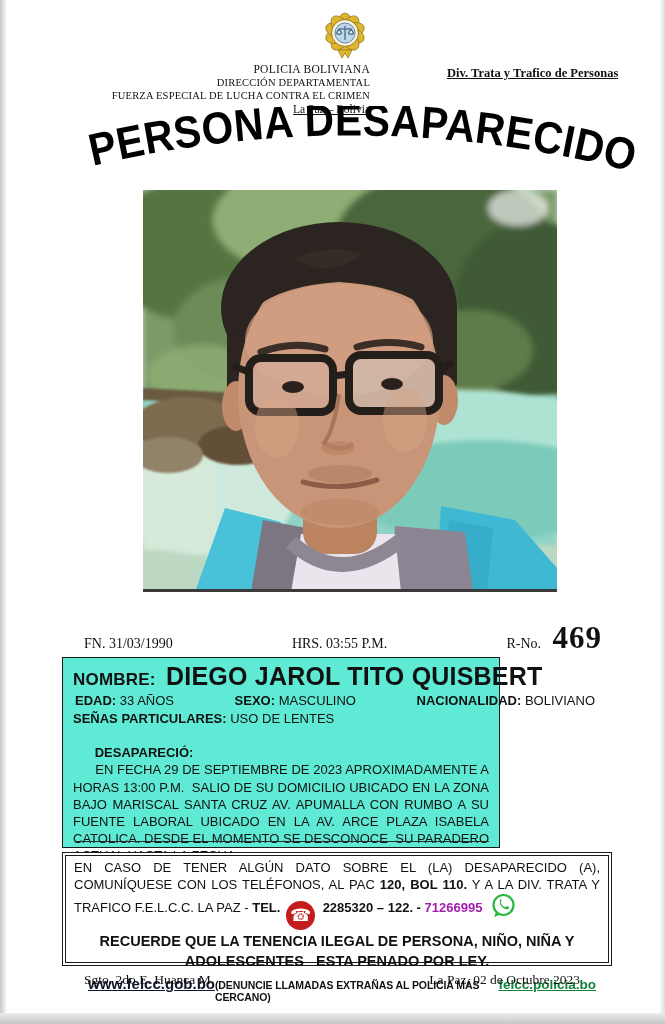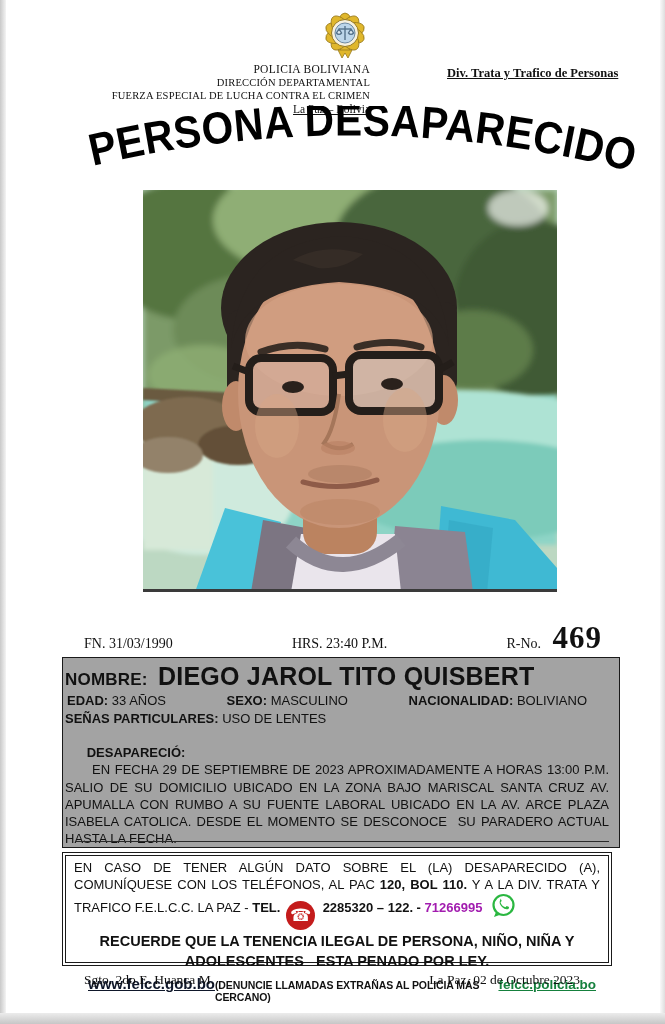--- a/index.html
+++ b/index.html
@@ -26,22 +26,22 @@
   .title-svg{position:absolute;left:80px;top:106px;}
   
   .photo{position:absolute;left:143px;top:190px;width:414px;height:402px;}
   
   .record-row{position:absolute;left:84px;top:620px;width:518px;display:flex;
               justify-content:space-between;align-items:baseline;
               font-family:"Liberation Serif","DejaVu Serif",serif;font-size:14px;}
   .rno-value{font-size:31px;font-weight:bold;letter-spacing:1px;margin-left:8px;}
   .pre{white-space:pre-wrap;}
   
-  .box1{position:absolute;left:62px;top:657px;width:558px;height:191px;box-sizing:border-box;
-        border:1.5px solid #1a1a1a;background:#a3a3a3;padding:3px 10px 2px 2px;}
+  .box1{position:absolute;left:62px;top:657px;width:438px;height:191px;box-sizing:border-box;
+        border:1.5px solid #1a1a1a;background:#5eead4;padding:3px 10px 2px 10px;}
   .name-line{white-space:nowrap;margin:1px 0 2px 0;}
   .name-label{font-weight:bold;font-size:17px;letter-spacing:.2px;}
   .name-value{font-weight:bold;font-size:25px;letter-spacing:.2px;margin-left:6px;}
   .edad-row{display:flex;justify-content:space-between;width:520px;font-size:13px;
             margin:0 0 2px 2px;}
   .lbl{font-weight:bold;}
   .para{font-size:13px;line-height:1.32;text-align:justify;margin:0;}
   .sig-line{position:absolute;left:12px;right:10px;bottom:5px;border-top:1.5px solid #2a2a2a;}
   
   .box2{position:absolute;left:62px;top:852px;width:550px;height:114px;box-sizing:border-box;
@@ -207,21 +207,21 @@
     <rect x="0" y="399" width="414" height="3" fill="#3a3a3a"></rect>
   </svg>
 
   <div class="record-row">
     <span>
       <span>FN.</span>
       <span>31/03/1990</span>
     </span>
     <span>
       <span>HRS.</span>
-      <span class="pre">23:40 P.M.</span>
+      <span class="pre">03:55 P.M.</span>
     </span>
     <span>
       <span>R-No.</span>
       <span class="rno-value">469</span>
     </span>
   </div>
 
   <div class="box1">
     <div class="name-line">
       <span class="name-label">NOMBRE:</span>

